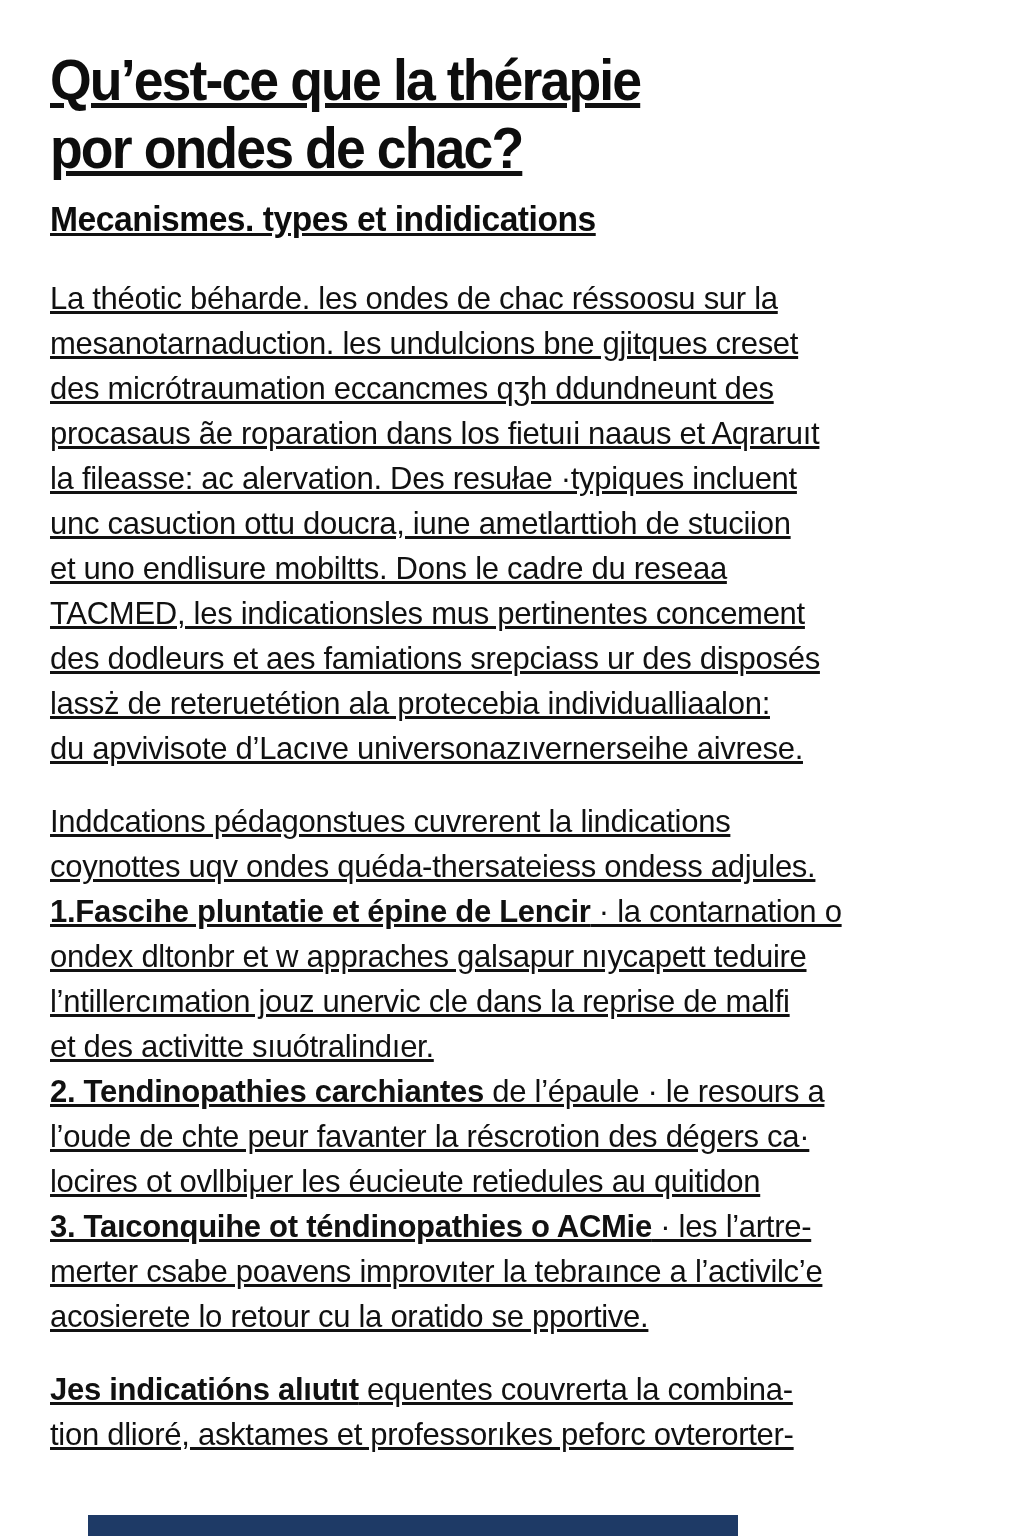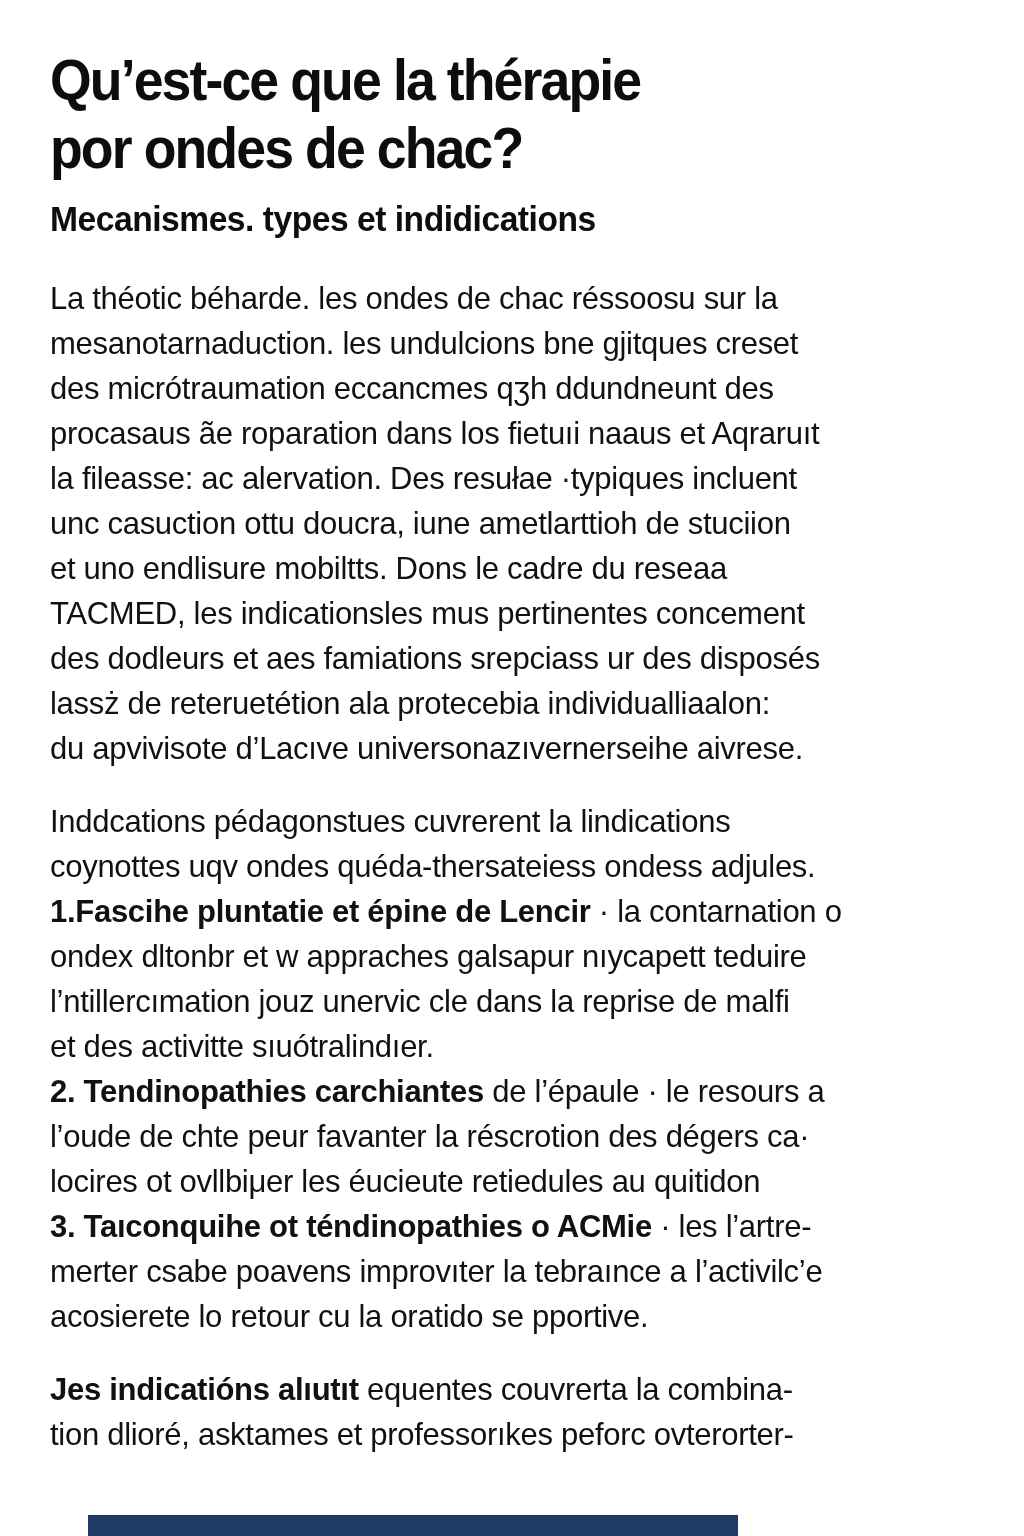--- a/index.html
+++ b/index.html
@@ -11,20 +11,21 @@
     position: relative;
     width: 1024px;
     height: 1536px;
     background: #ffffff;
     overflow: hidden;
     font-family: "Liberation Sans", "DejaVu Sans", sans-serif;
     color: #111111;
   }
   .content {
     padding: 46px 36px 0 50px;
+    text-decoration: underline;
   }
   .title {
     font-size: 57px;
     line-height: 68px;
     font-weight: 800;
     letter-spacing: -2px;
     transform: scaleX(0.94);
     transform-origin: left top;
     margin: 0 0 16px 0;
     color: #0d0d0d;

